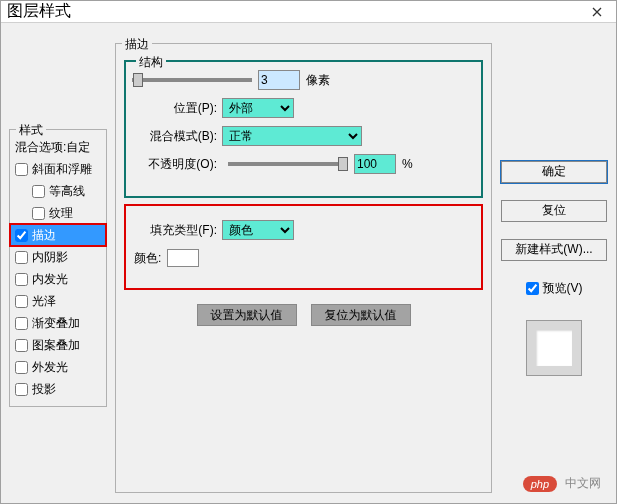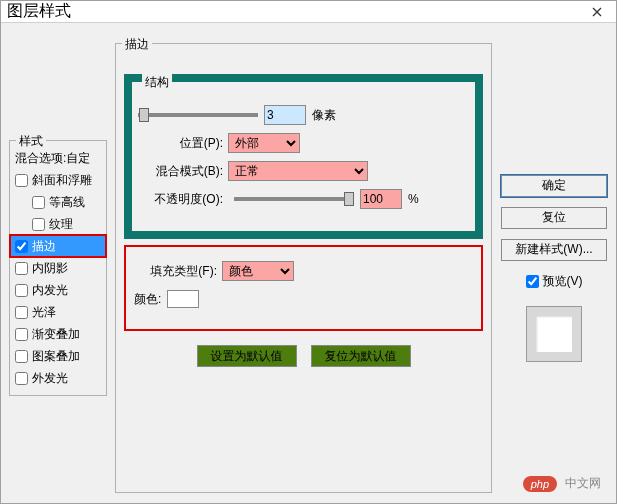--- a/index.html
+++ b/index.html
@@ -13,35 +13,35 @@
     .styles-group { border: 1px solid #b0b0b0; position: relative; padding: 6px 0 6px 0; }
     .styles-group .legend { position: absolute; top: -8px; left: 6px; background: #f0f0f0; padding: 0 3px; font-size: 12px; }
     .style-item { display: flex; align-items: center; height: 22px; padding-left: 5px; cursor: pointer; }
     .style-item.indent { padding-left: 22px; }
     .style-item.selected { background: #3399ff; color: #fff; outline: 2px solid #d00; outline-offset: -1px; }
     .style-item input[type=checkbox] { margin-right: 4px; }
     .style-item.noncheck { padding-left: 5px; }
     .center-col { flex: 1; padding: 10px 4px 0 4px; position: relative; }
     .stroke-group { border: 1px solid #b0b0b0; height: 450px; position: relative; padding: 14px 8px 8px 8px; }
     .stroke-group .legend { position: absolute; top: -8px; left: 6px; background: #f0f0f0; padding: 0 3px; }
-    .struct-group { border: 8px solid #0f766e; position: relative; padding: 19px 12px 18px 0; margin-top: 16px; }
+    .struct-group { border: 2px solid #0f766e; position: relative; padding: 4px 12px 18px 0; margin-top: 2px; }
     .struct-group .legend2 { position: absolute; top: -8px; left: 10px; background: #f0f0f0; padding: 0 3px; }
     .form-row { display: flex; align-items: center; height: 28px; }
     .form-label { width: 96px; text-align: right; padding-right: 5px; }
     .slider { flex: 0 0 120px; height: 4px; background: #888; position: relative; margin: 0 6px; }
     .slider .thumb { position: absolute; top: -5px; width: 10px; height: 14px; background: #ccc; border: 1px solid #666; }
-    select, input[type=text] { border: 1px solid #888; background: #fca5a5; font: inherit; height: 20px; padding: 0 2px; }
+    select, input[type=text] { border: 1px solid #888; background: #5eead4; font: inherit; height: 20px; padding: 0 2px; }
     select { padding-right: 14px; }
     .num-input { width: 42px; text-align: left; }
     .unit { margin-left: 6px; }
     .fill-group { border: 2px solid #d00; border-top: 2px solid #d00; margin-top: 6px; padding: 10px 12px 16px 0; }
     .color-swatch { width: 32px; height: 18px; background: #fff; border: 1px solid #888; display: inline-block; }
     .btn-row { display: flex; justify-content: center; gap: 14px; margin-top: 14px; }
-    .btn { width: 100px; height: 22px; border: 1px solid #888; background: #4d7c0f; cursor: pointer; font: inherit; }
-    .right-col { width: 120px; padding: 10px 10px 0 6px; display: flex; flex-direction: column; align-items: center; gap: 10px; }
+    .btn { width: 100px; height: 22px; border: 1px solid #888; background: #a3a3a3; cursor: pointer; font: inherit; }
+    .right-col { width: 120px; padding: 10px 10px 0 6px; display: flex; flex-direction: column; align-items: center; gap: 17px; }
     .right-btn { width: 106px; height: 22px; border: 1px solid #888; background: #f0f0f0; cursor: pointer; font: inherit; }
     .right-btn.primary { outline: 1px solid #2070c0; }
     .preview-check { display: flex; align-items: center; gap: 4px; margin-top: 2px; }
     .preview-box { width: 56px; height: 56px; border: 1px solid #999; background: #d8d8d8; display: flex; align-items: center; justify-content: center; margin-top: 6px; }
     .preview-inner { width: 36px; height: 36px; background: #fff; box-shadow: inset 1px 1px 2px rgba(0,0,0,.15); }
     .watermark { position: absolute; bottom: 12px; right: 16px; display: flex; align-items: center; gap: 8px; }
     .wm-badge { background: #d94b3a; color: #fff; padding: 2px 8px; border-radius: 10px; font-style: italic; font-size: 11px; }
     .wm-text { color: #888; font-size: 12px; }
     .size-input.selected { background: #cce8ff; }
   </style>
@@ -97,20 +97,24 @@
           <input type="checkbox" style="">
           <span>渐变叠加</span>
         </div>
         <div class="style-item">
           <input type="checkbox" style="">
           <span>图案叠加</span>
         </div>
         <div class="style-item">
           <input type="checkbox" style="">
           <span>外发光</span>
+        </div>
+        <div class="style-item">
+          <input type="checkbox" style="">
+          <span>投影</span>
         </div>
       </div>
     </div>
 
     <div class="center-col">
       <div class="stroke-group">
         <div class="legend">描边</div>
 
         <div class="struct-group">
           <div class="legend2">结构</div>

